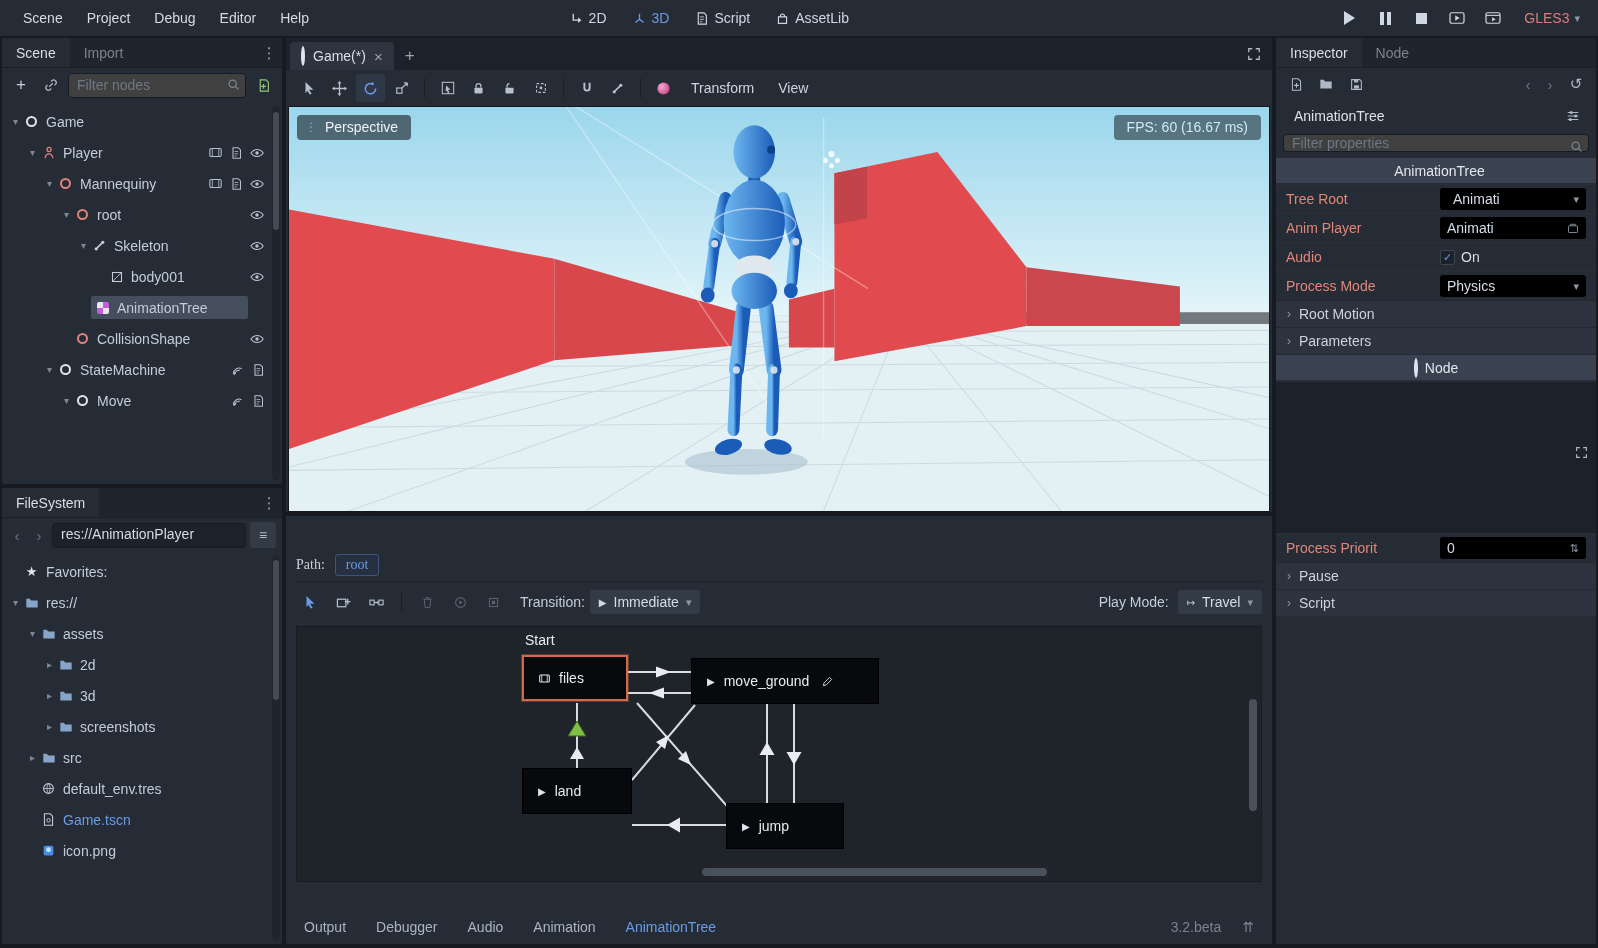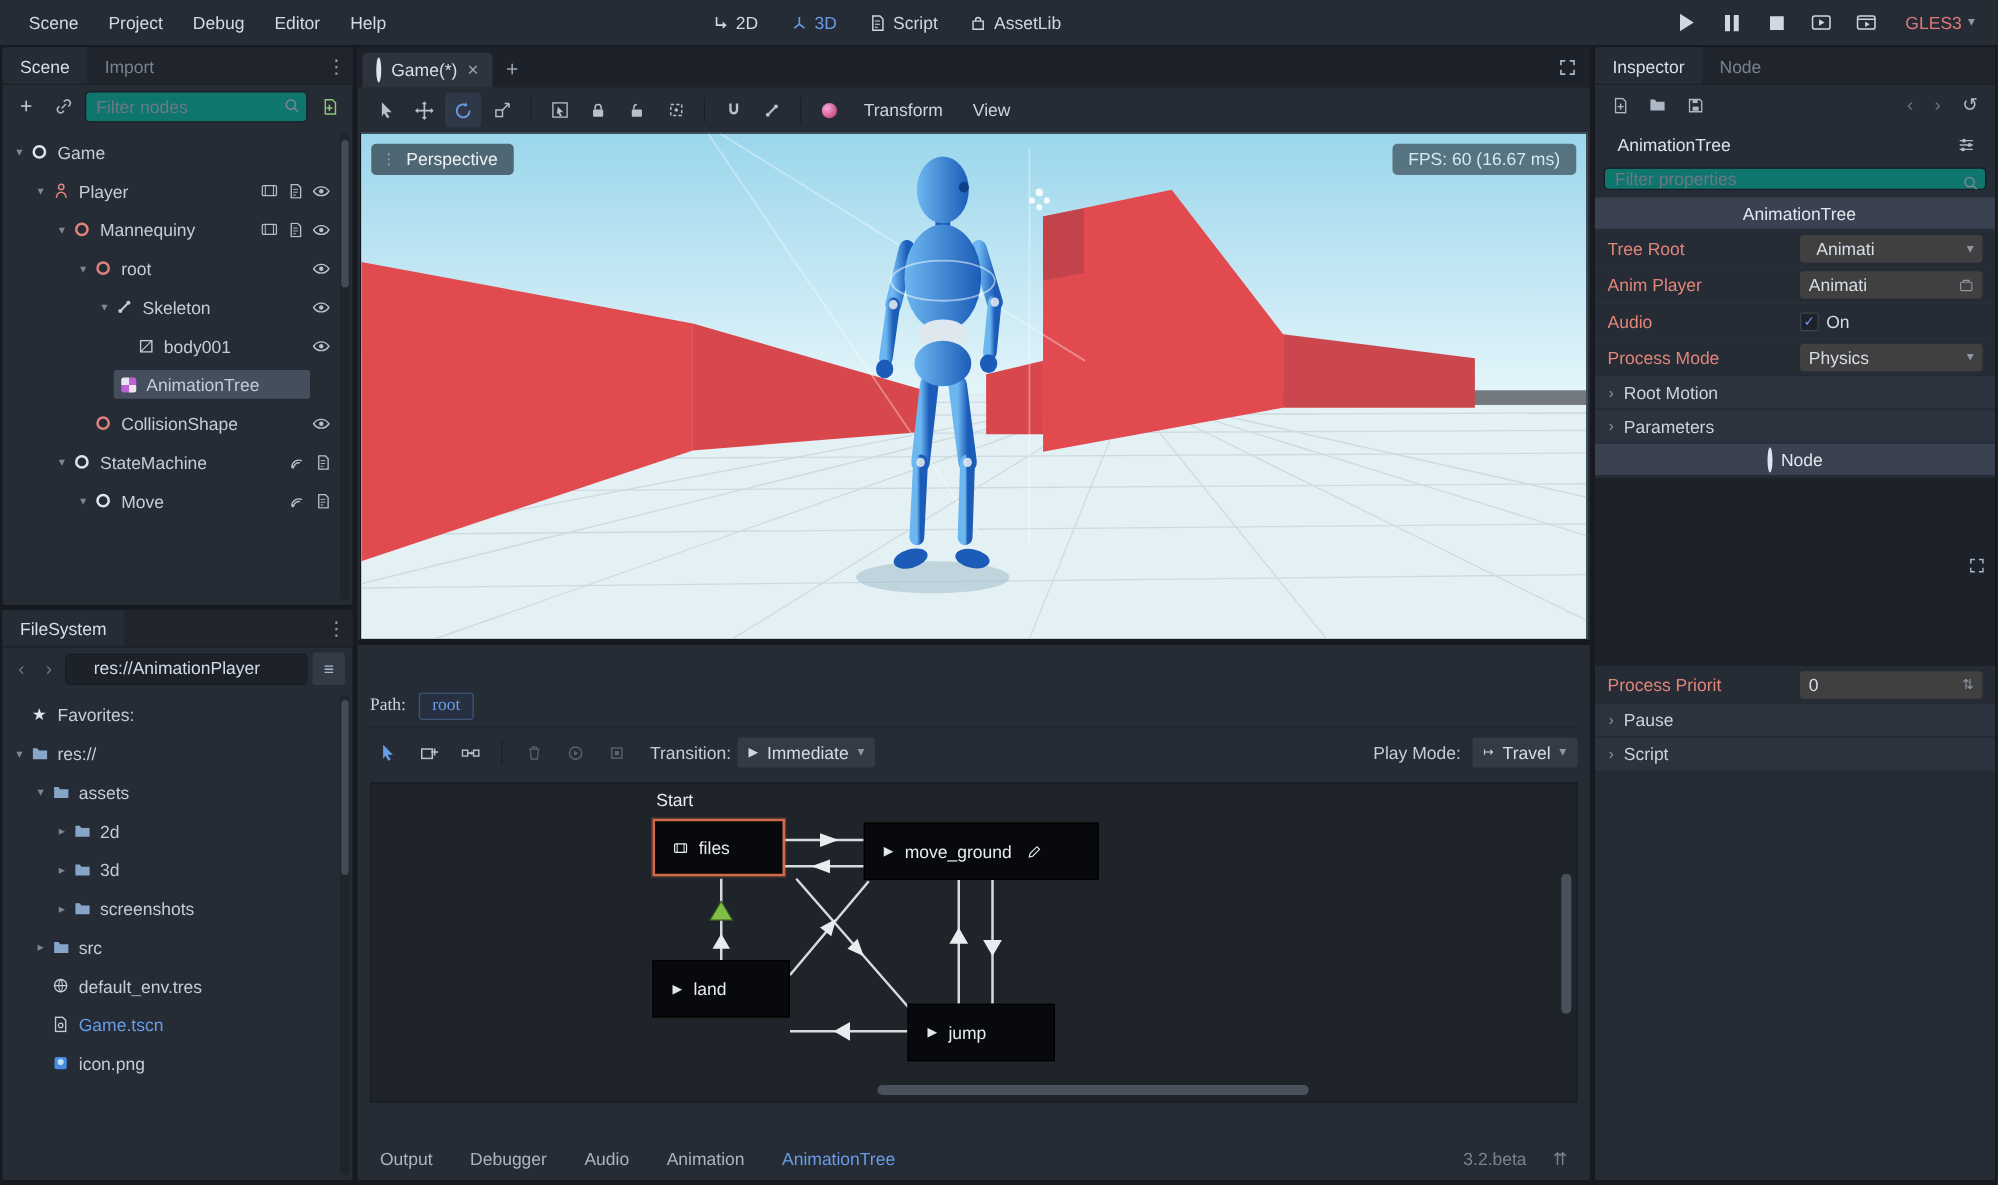--- a/index.html
+++ b/index.html
@@ -36,24 +36,24 @@
   .dtab.active { background:#262c35; color:#d8dfe8; }
   .spacer { flex:1; }
   .dots-btn { width:26px; display:flex; align-items:center; justify-content:center; color:#9aa4b1; font-size:15px; }
 
   
   .mini-toolbar { height:34px; display:flex; align-items:center; gap:4px; padding:0 6px; flex:none; }
   .ibtn { min-width:26px; height:26px; display:flex; align-items:center; justify-content:center; color:#aeb8c6; border-radius:3px; }
   .ibtn.boxed { background:#333b47; }
   .ibtn.plus { font-size:17px; color:#c3cdd9; }
   .search-box { flex:1; position:relative; height:25px; }
-  .search-box input { width:100%; height:100%; background:#0f766e; border:1px solid #171c22; border-radius:4px; color:#c8d1dd; padding:0 26px 0 8px; font:inherit; }
+  .search-box input { width:100%; height:100%; background:#404040; border:1px solid #171c22; border-radius:4px; color:#c8d1dd; padding:0 26px 0 8px; font:inherit; }
   .search-box input::placeholder { color:#6d7785; }
   .search-box .mag { position:absolute; right:6px; top:5px; color:#7c8694; }
-  .crumb-field { flex:1; height:25px; background:#1d222a; border:1px solid #171c22; border-radius:4px; padding:2px 22px; color:#d4dbe5; white-space:nowrap; overflow:hidden; }
+  .crumb-field { flex:1; height:25px; background:#1d222a; border:1px solid #171c22; border-radius:4px; padding:2px 8px; color:#d4dbe5; white-space:nowrap; overflow:hidden; }
   .nav-arrow { width:18px; text-align:center; color:#6d7785; font-size:15px; }
 
   
   .tree { flex:1; position:relative; overflow:hidden; padding:4px 0; }
   .trow { height:31px; display:flex; align-items:center; padding-right:18px; padding-left:calc(6px + var(--d)*17px); color:#c3cdd9; }
   .trow .arr { width:15px; text-align:center; color:#7c8694; font-size:10px; flex:none; }
   .nicon { width:17px; height:17px; display:flex; align-items:center; justify-content:center; margin-right:6px; flex:none; }
   .ring { width:11px; height:11px; border-radius:50%; border:2px solid #dfe5ec; }
   .ring.salmon { border-color:#e0837d; }
   .agrid { width:12px; height:12px; border-radius:2px;
@@ -119,21 +119,21 @@
 
   
   .insp-toolbar { height:32px; display:flex; align-items:center; gap:4px; padding:0 7px; flex:none; }
   .node-row { height:32px; display:flex; align-items:center; gap:8px; padding:0 10px; flex:none; }
   .node-name { color:#dbe2ea; flex:1; }
   .filter-row { padding:2px 7px 5px; flex:none; }
   .sec-header { height:25px; background:#3a4150; display:flex; align-items:center; justify-content:center; gap:7px; color:#e2e7ee; margin:1px 0; flex:none; }
   .prop-row { min-height:29px; display:flex; align-items:center; padding:0 10px; gap:6px; border-top:1px solid #2a3039; flex:none; }
   .plabel { color:#e2867a; flex:1; white-space:nowrap; overflow:hidden; }
   .pvalue { width:146px; display:flex; align-items:center; gap:6px; }
-  .chip { flex:1; display:flex; align-items:center; gap:6px; background:#404040; border-radius:3px; padding:3px 7px; color:#d6dde7; min-width:0; }
+  .chip { flex:1; display:flex; align-items:center; gap:6px; background:#000000; border-radius:3px; padding:3px 7px; color:#d6dde7; min-width:0; }
   .chip .vtext { white-space:nowrap; overflow:hidden; }
   .chip .chev { margin-left:auto; }
   .checkbox { width:15px; height:15px; background:#1d222a; border:1px solid #3b434f; border-radius:2px; display:flex; align-items:center; justify-content:center; color:#699ce8; font-size:11px; flex:none; }
   .group-row { height:27px; display:flex; align-items:center; gap:8px; padding:0 11px; background:#2c333e; border-top:1px solid #232932; color:#ccd3dd; flex:none; }
   .group-row .garr { color:#8d97a5; font-size:12px; }
   .desc-box { height:152px; background:#1d222a; position:relative; border-top:1px solid #2a3039; flex:none; }
   .desc-expand { position:absolute; right:8px; top:64px; color:#aeb8c6; }
   .insp-rest { flex:1; }
 
   svg { display:block; }

